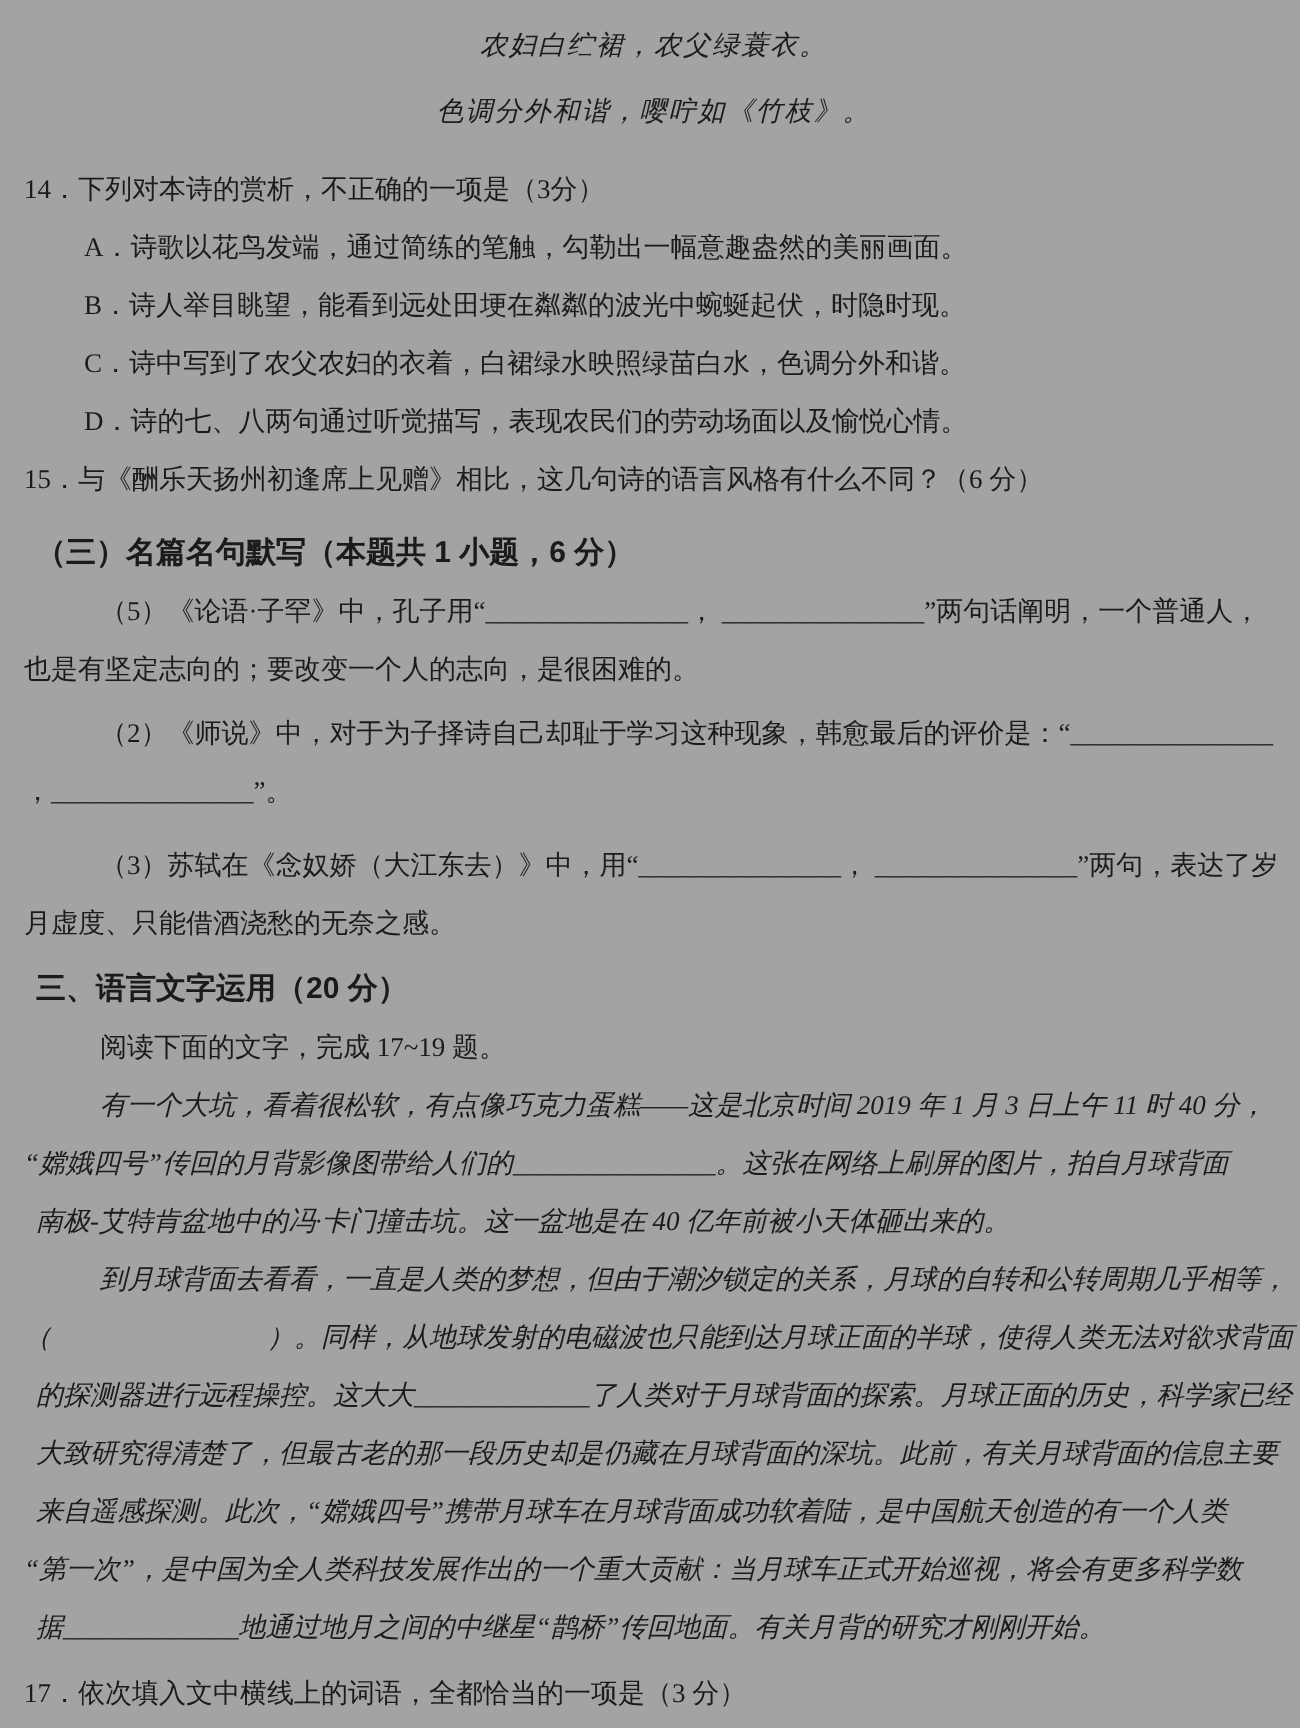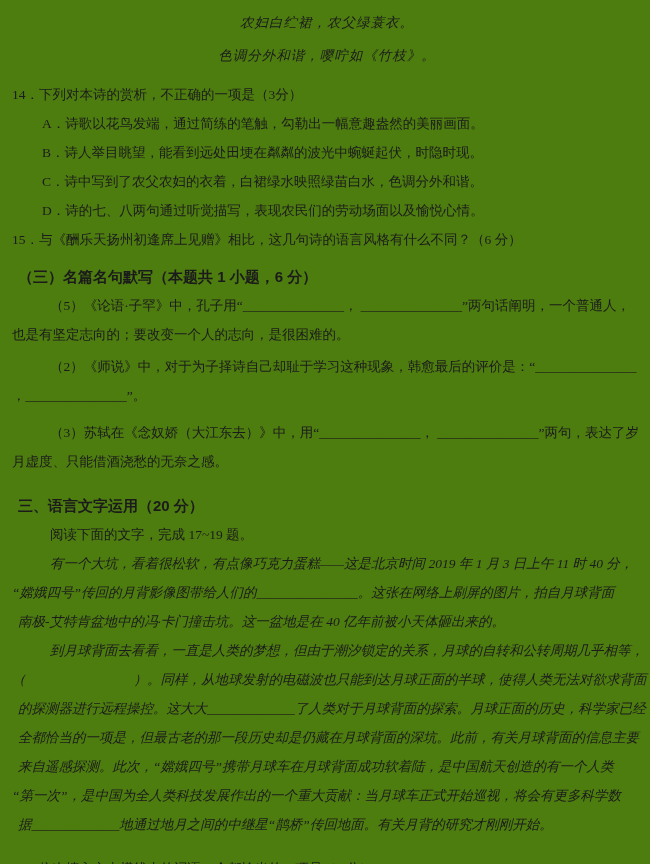--- a/index.html
+++ b/index.html
@@ -1,36 +1,36 @@
 <!DOCTYPE html>
 <html><head>
 <meta charset="utf-8">
 <style>
   html,body{margin:0;padding:0;background:#ffffff;}
   .page{
     position:relative;
     width:650px;height:864px;
-    background:#4d7c0f;
+    background:#a3a3a3;
     box-sizing:border-box;
     padding:6px 8px 0 12px;
     overflow:hidden;
     font-family:"Liberation Serif","DejaVu Serif",serif;
     font-size:13.5px;
     color:#1b1b1b;
   }
   .line{line-height:29px;white-space:nowrap;}
   .poem{line-height:33px;text-align:center;font-style:italic;letter-spacing:1px;}
   .hei{font-family:"Liberation Sans","DejaVu Sans",sans-serif;font-weight:700;font-size:15px;}
   .kai{font-style:italic;}
   .ind-s{padding-left:6px;}
   .ind-opt{padding-left:30px;}
   .ind-first{padding-left:38px;}
   .mt2{margin-top:8px;}
   .mt3{margin-top:3px;}
-  .mt4{margin-top:15px;}
+  .mt4{margin-top:4px;}
 </style>
 </head>
 <body>
 
 <div class="page">
 
   <div class="poem">农妇白纻裙，农父绿蓑衣。</div>
   <div class="poem">色调分外和谐，嘤咛如《竹枝》。</div>
 
   <div class="line mt2">14．下列对本诗的赏析，不正确的一项是（3分）</div>
@@ -52,20 +52,20 @@
 
   <div class="line hei ind-s mt4">三、语言文字运用（20 分）</div>
   <div class="line ind-first">阅读下面的文字，完成 17~19 题。</div>
 
   <div class="line kai ind-first">有一个大坑，看着很松软，有点像巧克力蛋糕——这是北京时间 2019 年 1 月 3 日上午 11 时 40 分，</div>
   <div class="line kai">“嫦娥四号”传回的月背影像图带给人们的_______________。这张在网络上刷屏的图片，拍自月球背面</div>
   <div class="line kai ind-s">南极-艾特肯盆地中的冯·卡门撞击坑。这一盆地是在 40 亿年前被小天体砸出来的。</div>
   <div class="line kai ind-first">到月球背面去看看，一直是人类的梦想，但由于潮汐锁定的关系，月球的自转和公转周期几乎相等，</div>
   <div class="line kai">（　　　　　　　　）。同样，从地球发射的电磁波也只能到达月球正面的半球，使得人类无法对欲求背面</div>
   <div class="line kai ind-s">的探测器进行远程操控。这大大_____________了人类对于月球背面的探索。月球正面的历史，科学家已经</div>
-  <div class="line kai ind-s">全都恰当的一项是，但最古老的那一段历史却是仍藏在月球背面的深坑。此前，有关月球背面的信息主要</div>
+  <div class="line kai ind-s">大致研究得清楚了，但最古老的那一段历史却是仍藏在月球背面的深坑。此前，有关月球背面的信息主要</div>
   <div class="line kai ind-s">来自遥感探测。此次，“嫦娥四号”携带月球车在月球背面成功软着陆，是中国航天创造的有一个人类</div>
   <div class="line kai">“第一次”，是中国为全人类科技发展作出的一个重大贡献：当月球车正式开始巡视，将会有更多科学数</div>
   <div class="line kai ind-s">据_____________地通过地月之间的中继星“鹊桥”传回地面。有关月背的研究才刚刚开始。</div>
 
   <div class="line mt4">17．依次填入文中横线上的词语，全都恰当的一项是（3 分）</div>
 
 </div>
 
 </body></html>

